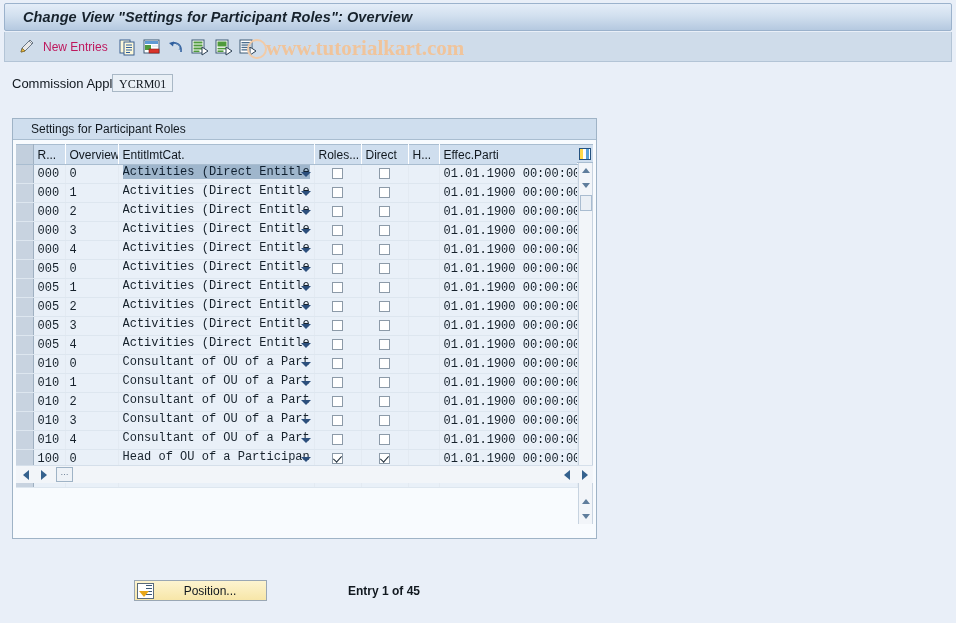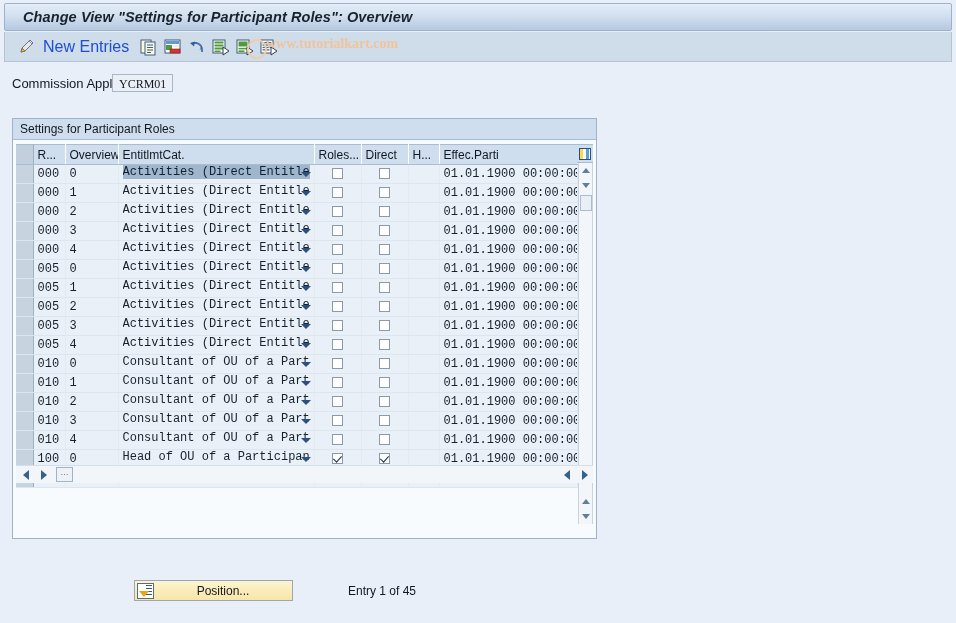--- a/index.html
+++ b/index.html
@@ -53,37 +53,37 @@
     align-items: center;
     padding-left: 12px;
   }
   .tb-item {
     display: flex;
     align-items: center;
     height: 24px;
     margin-right: 4px;
   }
   .tb-label {
-    font-size: 16px;
-    color: #1d4ed8;
+    font-size: 12px;
+    color: #be185d;
     padding: 0 6px;
     white-space: nowrap;
   }
   .icon-box {
     width: 20px; height: 18px;
     position: relative;
     display: inline-block;
   }
 
   .watermark {
     position: absolute;
     left: 266px; top: 36px;
     font-family: "Liberation Serif", serif;
     font-weight: bold;
-    font-size: 14px;
+    font-size: 21px;
     color: #f0c49b;
     white-space: nowrap;
     pointer-events: none;
     text-align: center;
   }
   .watermark-seal {
     position: absolute;
     left: 247px; top: 39px;
     width: 20px; height: 20px;
     border: 2px solid #f2cba7;
@@ -124,21 +124,21 @@
     border: 1px solid #9fb3c6;
     background: #f8fbfe;
     box-sizing: border-box;
   }
   .group-title {
     height: 21px;
     background: #cfdeee;
     border-bottom: 1px solid #a9bdd0;
     font-size: 12px;
     color: #11181f;
-    padding-left: 7px;
+    padding-left: 18px;
     line-height: 21px;
     box-sizing: border-box;
     white-space: nowrap;
   }
 
   
   .grid {
     position: absolute;
     left: 3px; top: 25px;
     width: 577px;
@@ -333,21 +333,21 @@
     box-sizing: border-box;
     display: flex; align-items: center; justify-content: center;
     font-size: 8px; color: #61768c; line-height: 1;
   }
   .hf-mid { flex: 1; }
 
   
   .position-btn {
     position: absolute;
     left: 134px; top: 580px;
-    width: 159px; height: 21px;
+    width: 133px; height: 21px;
     background: linear-gradient(to bottom, #fdf4d0 0%, #f7e6a8 100%);
     border: 1px solid #9aa7b4;
     box-sizing: border-box;
     display: flex;
     align-items: center;
     font-size: 12px;
     color: #11181f;
     cursor: pointer;
   }
   .position-ico {
@@ -379,20 +379,21 @@
     flex: 1;
     text-align: center;
     white-space: nowrap;
   }
   .entry-count {
     position: absolute;
     left: 348px; top: 584px;
     font-size: 12px;
     color: #11181f;
     white-space: nowrap;
+    font-weight: bold;
   }
 
   
   svg { display: block; }
 </style>
 </head>
 <body>
 
 <div class="titlebar">
   <span class="titlebar-text">Change View "Settings for Participant Roles": Overview</span>

